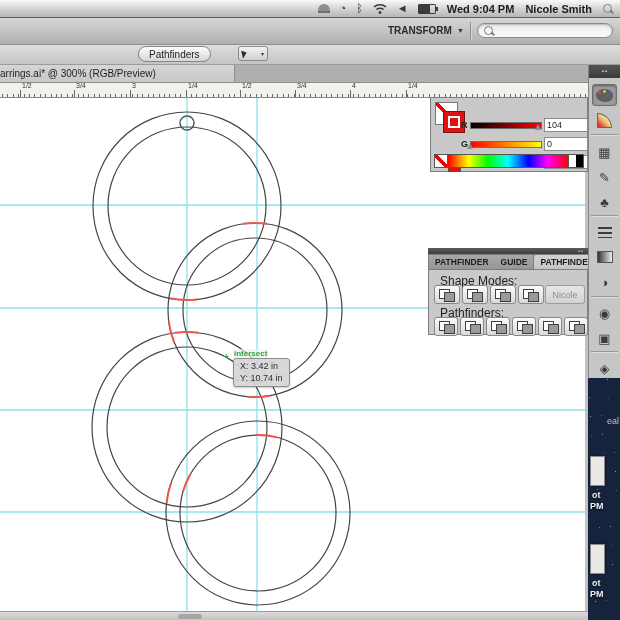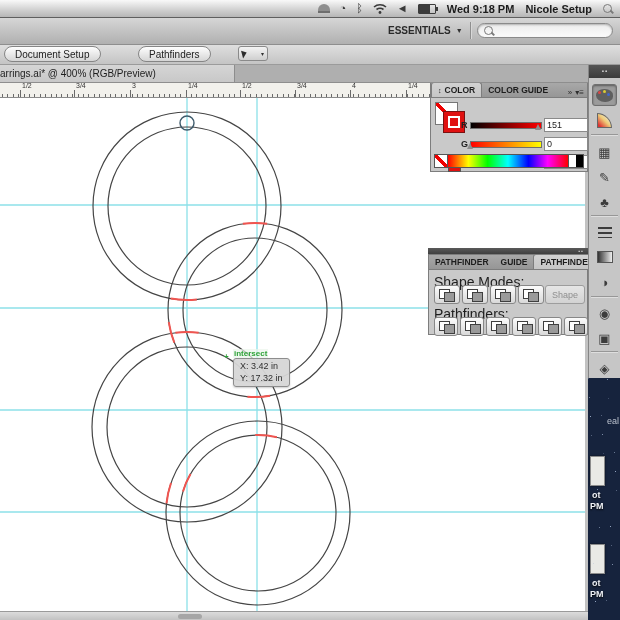--- a/index.html
+++ b/index.html
@@ -108,21 +108,21 @@
   .spectrum{position:absolute;left:3px;right:3px;bottom:3px;height:12px;display:flex;border:1px solid #555;}
   .sp-none{width:12px;background:linear-gradient(45deg,transparent 40%,#e00 40%,#e00 60%,transparent 60%),#fff;border-right:1px solid #555;}
   .sp-ramp{flex:1;background:linear-gradient(90deg,#f00,#ff0 17%,#0f0 33%,#0ff 50%,#00f 67%,#f0f 83%,#f00);}
   .sp-w{width:7px;background:#fff;border-left:1px solid #555;}
   .sp-k{width:7px;background:#000;}
 
   
   .pf-panel{left:428px;top:248px;width:160px;height:87px;}
   .pf-panel .ptabs{top:6px;}
   .pf-panel .pbody{top:21px;}
-  .pflabel{position:absolute;left:5px;font-size:14px;color:#1e1e1e;}
+  .pflabel{position:absolute;left:11px;font-size:12px;color:#1e1e1e;}
   .pfbtn{position:absolute;width:24px;height:17px;border:1px solid #878787;border-radius:3px;
     background:linear-gradient(#fbfbfb,#d9d9d9);}
   .pfbtn .s1{position:absolute;left:4px;top:3px;width:9px;height:8px;border:1px solid #3f3f3f;background:#fff;}
   .pfbtn .s2{position:absolute;left:9px;top:6px;width:9px;height:8px;border:1px solid #3f3f3f;background:#9a9a9a;}
   .expandbtn{position:absolute;left:116px;width:38px;height:17px;border:1px solid #9d9d9d;border-radius:3px;
     background:linear-gradient(#e6e6e6,#d2d2d2);color:#8f8f8f;font-size:9px;display:flex;align-items:center;justify-content:center;}
 
   
   .dock{left:588px;top:64px;width:32px;height:314px;background:#c6c6c6;border-left:1px solid #868686;z-index:20;}
   .dockhead{position:absolute;left:0;top:0;right:0;height:14px;background:linear-gradient(#575757,#3a3a3a);
@@ -153,49 +153,48 @@
       <span class="mi-glyph">◔</span>
       <span class="mi-glyph">ᛒ</span>
       <svg width="14" height="11">
         <path d="M1 4 A9 9 0 0 1 13 4" fill="none" stroke="#3a3a3a" stroke-width="1.6"></path>
         <path d="M3.5 6.5 A6 6 0 0 1 10.5 6.5" fill="none" stroke="#3a3a3a" stroke-width="1.6"></path>
         <circle cx="7" cy="9.5" r="1.4" fill="#3a3a3a"></circle>
       </svg>
       <span class="mi-glyph">◄</span>
       <span class="mi-batt"></span>
     </span>
-  <span class="time">Wed 9:18 PM</span>
-  <span class="user">Nicole Setup</span>
+  <span class="time">Wed 9:04 PM</span>
+  <span class="user">Nicole Smith</span>
   <span class="mag"></span>
 </div>
 
 <div class="abs appbar">
   <div class="abs workspace">
-    <span>ESSENTIALS</span>
+    <span>TRANSFORM</span>
     <span class="caret">▼</span>
   </div>
   <div class="abs vdiv"></div>
   <div class="abs searchbox">
     <span class="mag"></span>
     <span></span>
   </div>
 </div>
 
 <div class="abs controlbar">
-  <div class="cbtn" style="left:4px;">Document Setup</div>
   <div class="cbtn" style="left:138px;">Pathfinders</div>
   <div class="toolbtn">
     <span class="cursor-shape"></span>
     <span class="caret">▾</span>
   </div>
 </div>
 
 <div class="abs tabbar">
   <div class="doctab">
-    <span>arrings.ai* @ 400% (RGB/Preview)</span>
+    <span>arrings.ai* @ 300% (RGB/Preview)</span>
   </div>
 </div>
 
 <div class="abs ruler" id="ruler">
     <div class="tick" style="left: 2px; height: 3px;"></div>
     <div class="tick" style="left: 7px; height: 3px;"></div>
     <div class="tick" style="left: 13px; height: 3px;"></div>
     <div class="tick" style="left: 18px; height: 3px;"></div>
     <div class="tick" style="left: 24px; height: 3px;"></div>
     <div class="tick" style="left: 29px; height: 3px;"></div>
@@ -345,53 +344,40 @@
       <path d="M255.3 435.0 A78 78 0 0 1 276.9 437.3" fill="none" stroke="#f05550" stroke-width="2"></path>
       <path d="M166.5 503.4 A92 92 0 0 1 171.0 483.0" fill="none" stroke="#f05550" stroke-width="2"></path>
       <path d="M183.0 491.5 A78 78 0 0 1 190.5 474.0" fill="none" stroke="#f05550" stroke-width="2"></path>
     </svg>
 </div>
 
 <div class="abs smartguide">intersect</div>
 <div class="abs gplus">+</div>
 <div class="abs tooltip">
   <div>X: 3.42 in</div>
-  <div>Y: 17.32 in</div>
+  <div>Y: 10.74 in</div>
 </div>
 
 <div class="abs bottomstrip">
   <div class="hthumb"></div>
 </div>
 
 <div class="abs panel color-panel">
   <div class="pgrip">▪▪</div>
-  <div class="ptabs">
-    <div class="ptab active">
-      <span style="font-size:7px;margin-right:3px;">↕</span>
-      <span>COLOR</span>
-    </div>
-    <div class="ptab">
-      <span>COLOR GUIDE</span>
-    </div>
-    <div class="pmenu">
-      <span>»</span>
-      <span>▾≡</span>
-    </div>
-  </div>
   <div class="pbody">
     <div class="fs-back"></div>
     <div class="fs-front">
         <i></i>
       </div>
     <div id="channels">
         <div class="chrow" style="top: 20px; right: 0px; width: 100%;">
           <span class="chlabel">R</span>
           <div class="chtrack tr-r"></div>
           <span class="chhandle" style="left: 104px;"></span>
-          <div class="chbox">151</div>
+          <div class="chbox">104</div>
         </div>
         <div class="chrow" style="top: 39px; right: 0px; width: 100%;">
           <span class="chlabel">G</span>
           <div class="chtrack tr-g"></div>
           <span class="chhandle" style="left: 36px;"></span>
           <div class="chbox">0</div>
         </div>
         <div class="chrow" style="top: 57px; right: 0px; width: 100%;">
           <span class="chlabel">B</span>
           <div class="chtrack tr-b"></div>
@@ -439,21 +425,21 @@
         </div>
         <div class="pfbtn" style="left: 61px; top: 15px;">
           <span class="s1"></span>
           <span class="s2"></span>
         </div>
         <div class="pfbtn" style="left: 89px; top: 15px;">
           <span class="s1"></span>
           <span class="s2"></span>
         </div>
       </div>
-    <div class="expandbtn" style="top:15px;">Shape</div>
+    <div class="expandbtn" style="top:15px;">Nicole</div>
     <div class="pflabel" style="top:36px;">Pathfinders:</div>
     <div id="pathfinder-buttons">
         <div class="pfbtn" style="left: 5px; top: 47px; width: 22px;">
           <span class="s1"></span>
           <span class="s2"></span>
         </div>
         <div class="pfbtn" style="left: 31px; top: 47px; width: 22px;">
           <span class="s1"></span>
           <span class="s2"></span>
         </div>

